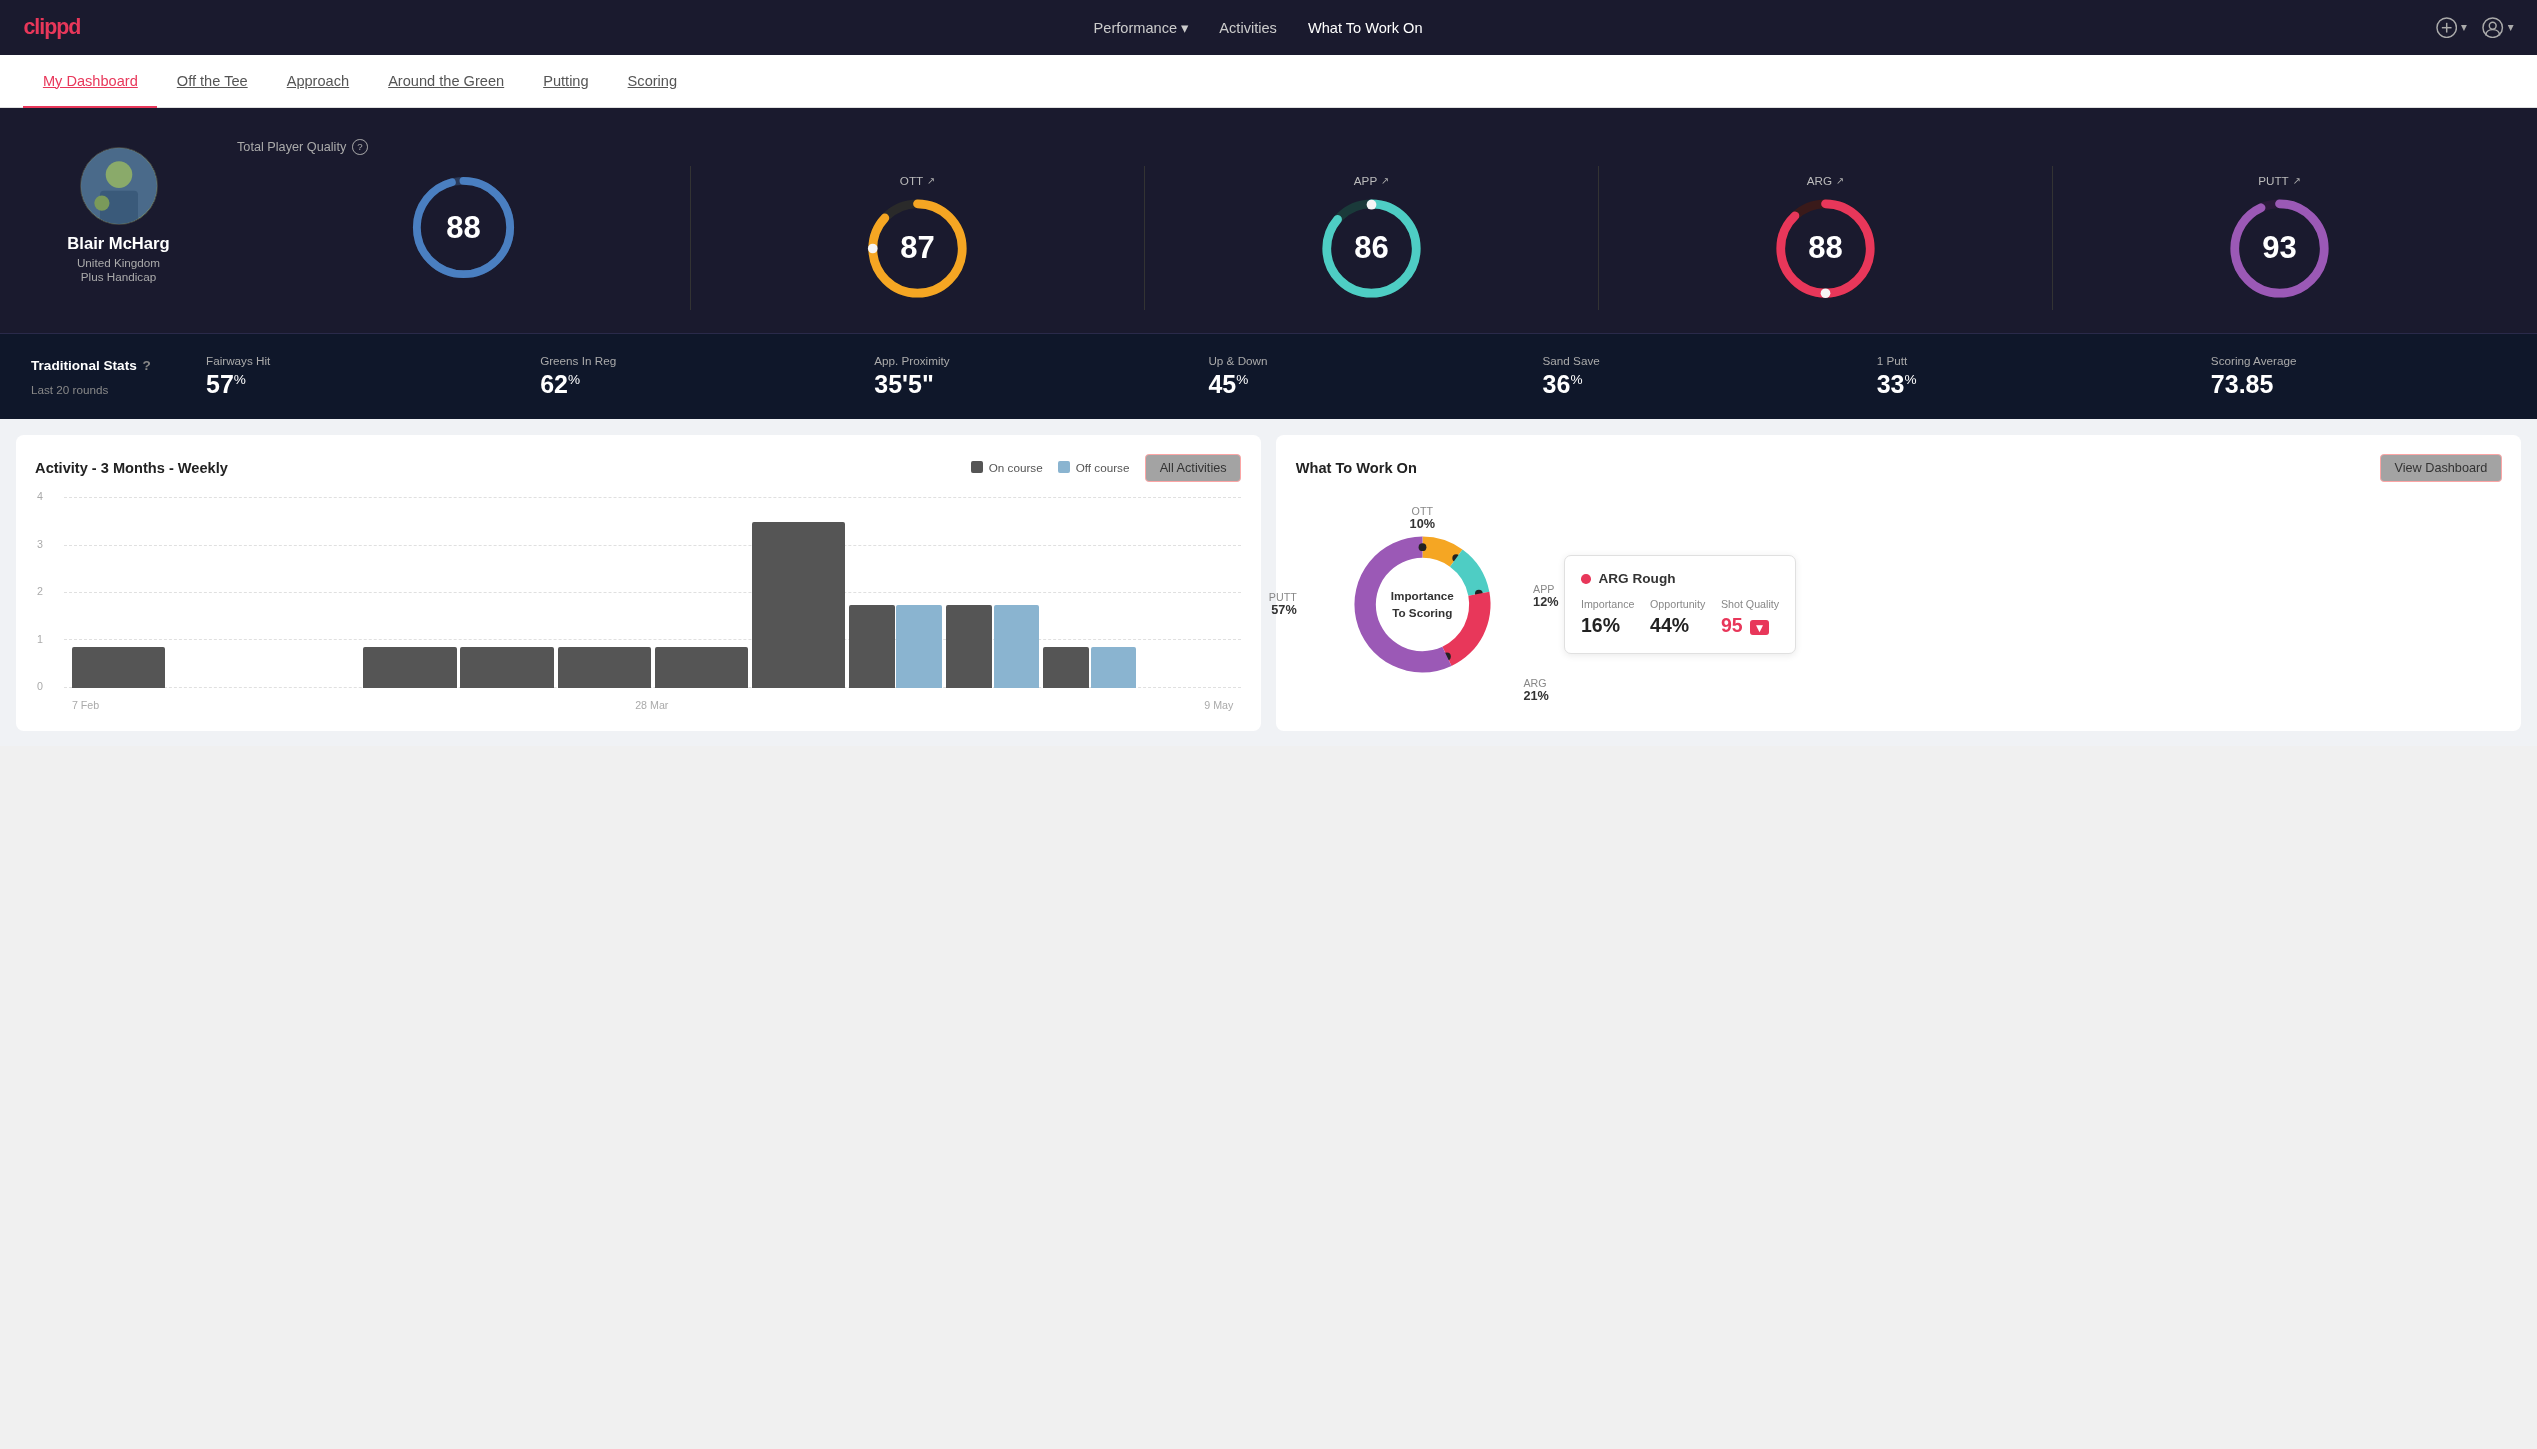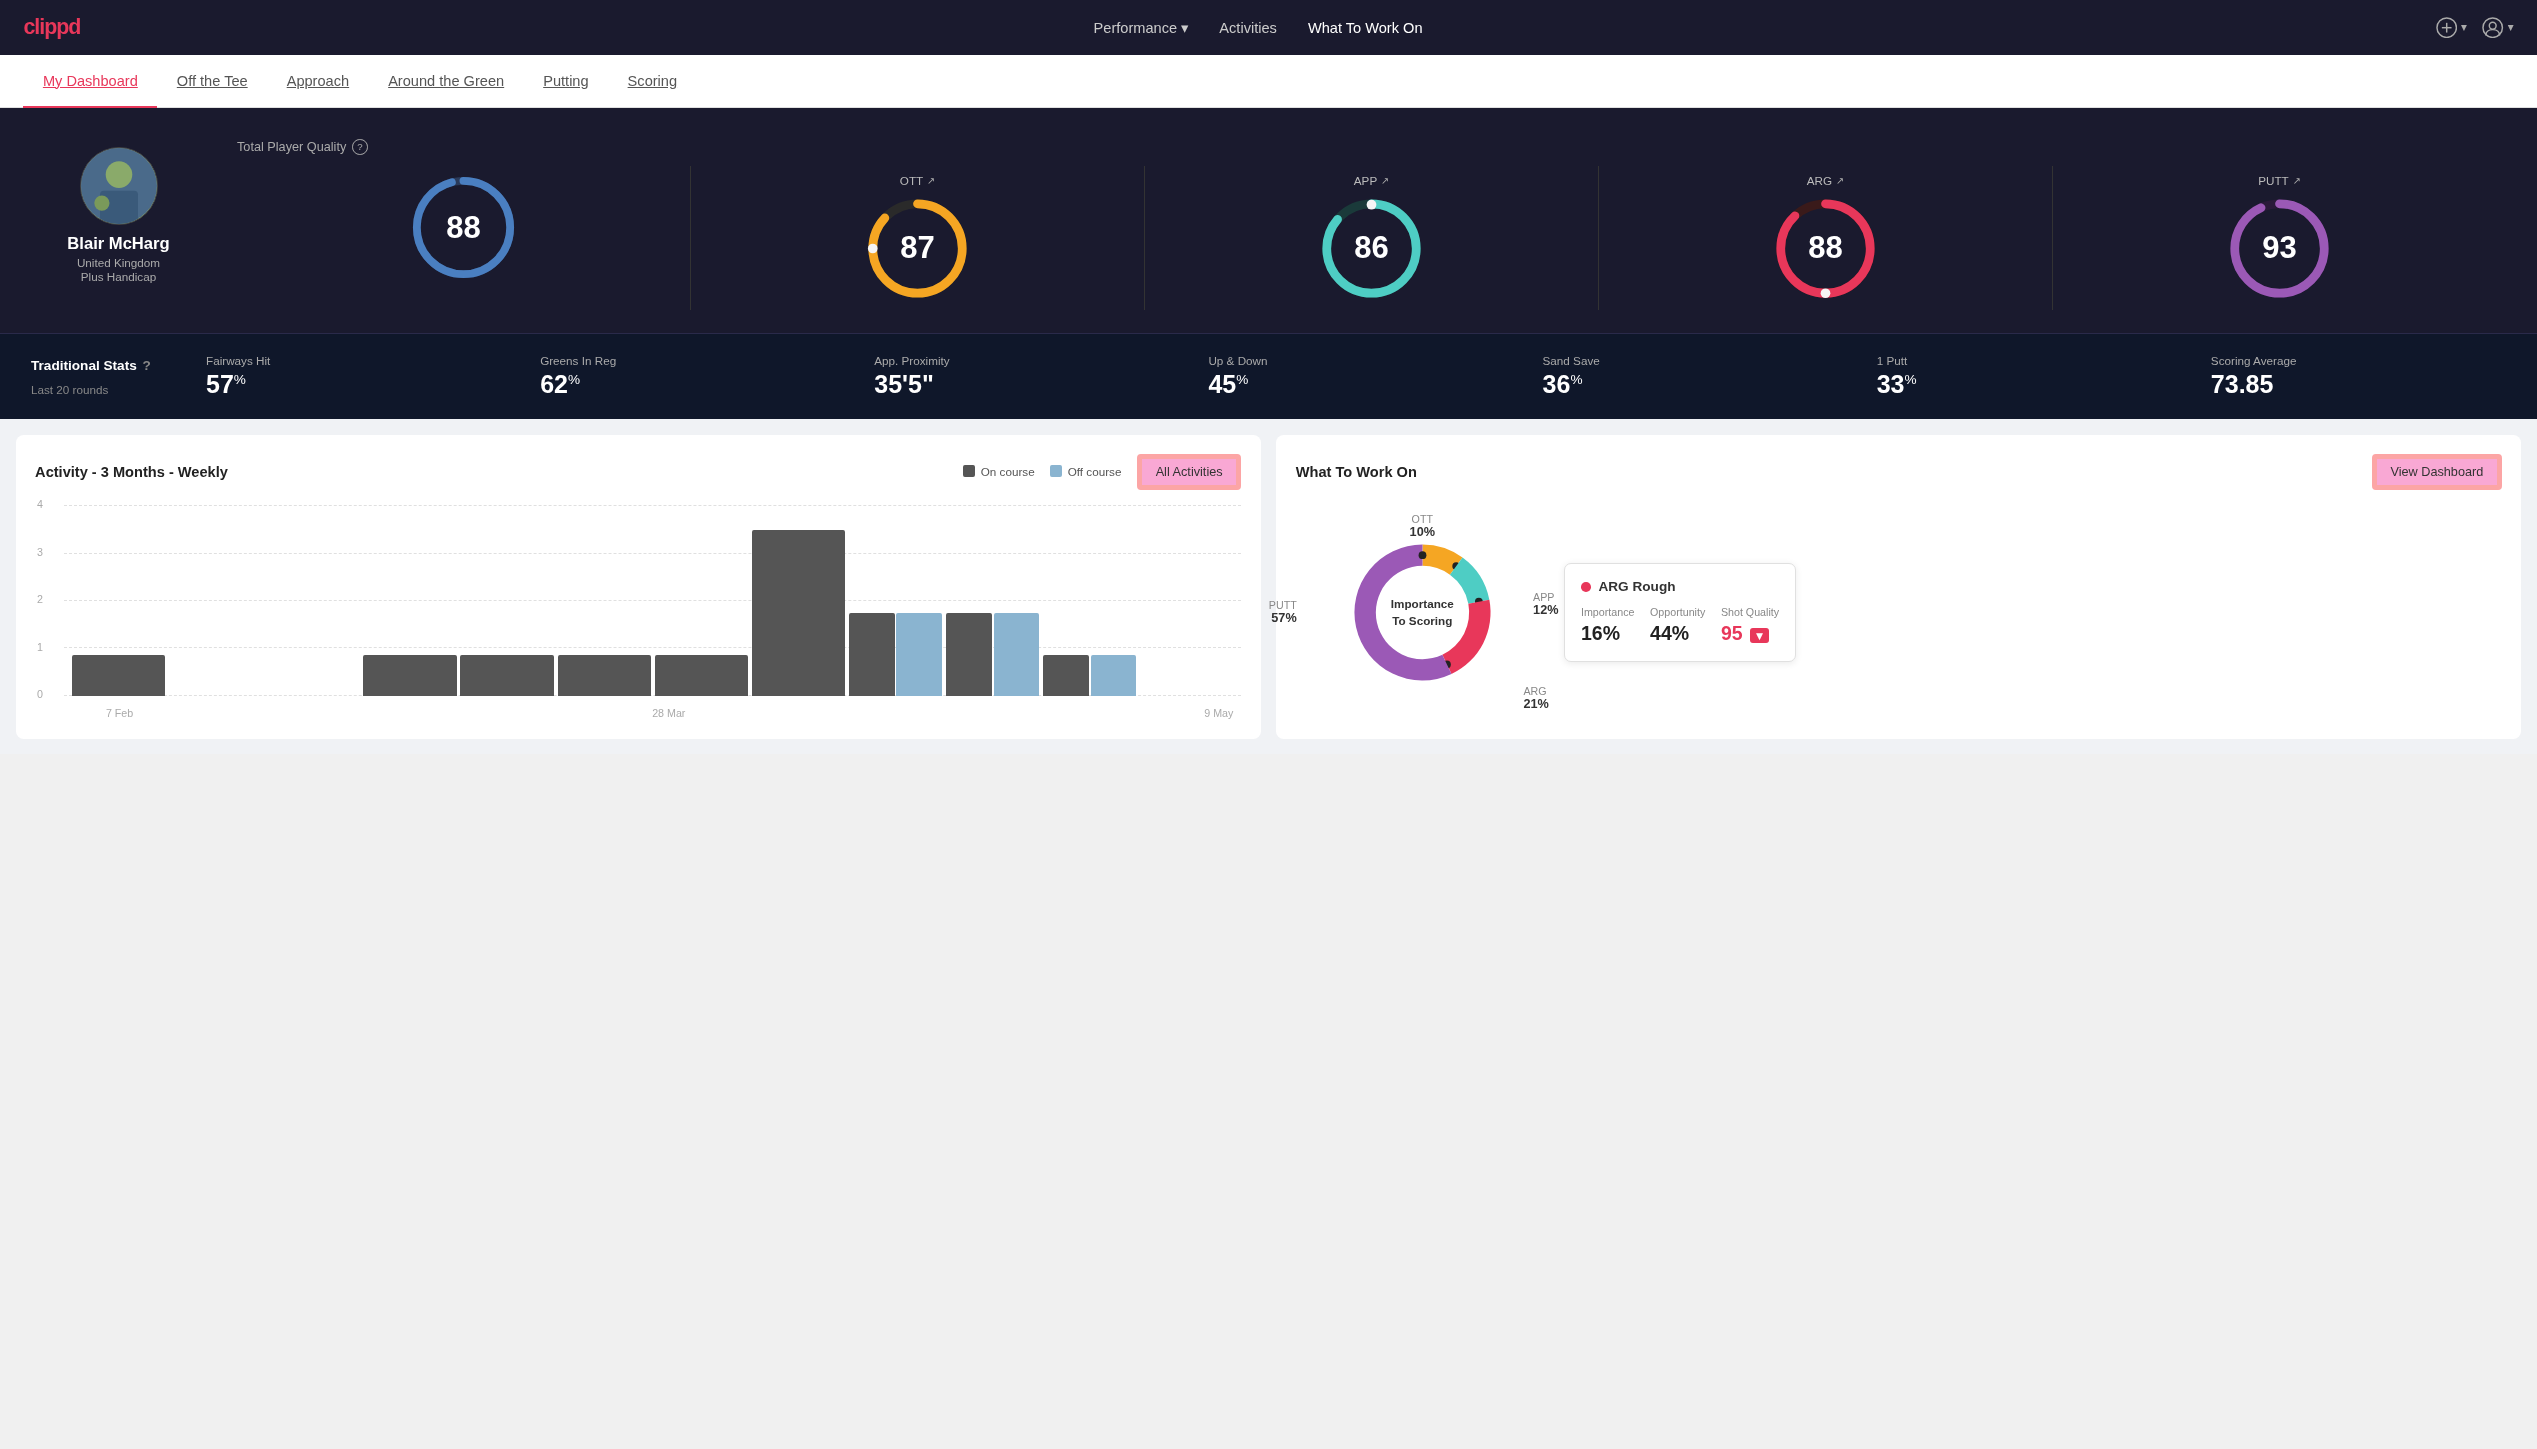--- a/index.html
+++ b/index.html
@@ -259,22 +259,22 @@
       gap: 5.8px;
       font-size: 11.7px;
       color: #555;
     }
     .legend-dot {
       width: 11.7px;
       height: 11.7px;
       border-radius: 1.9px;
     }
     .btn-outline {
-      border: 5px solid #fca5a5;
-      background: #f9a8d4;
+      border: 1px solid #fca5a5;
+      background: #a3a3a3;
       padding: 5.8px 13.6px;
       border-radius: 3.9px;
       font-size: 12.7px;
       color: #333;
       cursor: pointer;
     }
 
     
     .bar-chart-area {
       position: relative;
@@ -325,21 +325,20 @@
     .bar.on-course { background: #555; }
     .bar.off-course { background: #8ab4d0; }
     .x-labels {
       position: absolute;
       bottom: 0;
       left: 29px;
       right: 0;
       display: flex;
       justify-content: space-between;
       padding: 0 7.8px;
-      margin-left: 34px;
     }
     .x-label {
       font-size: 10.7px;
       color: #aaa;
     }
 
     
     .donut-area {
       display: flex;
       gap: 15.6px;

